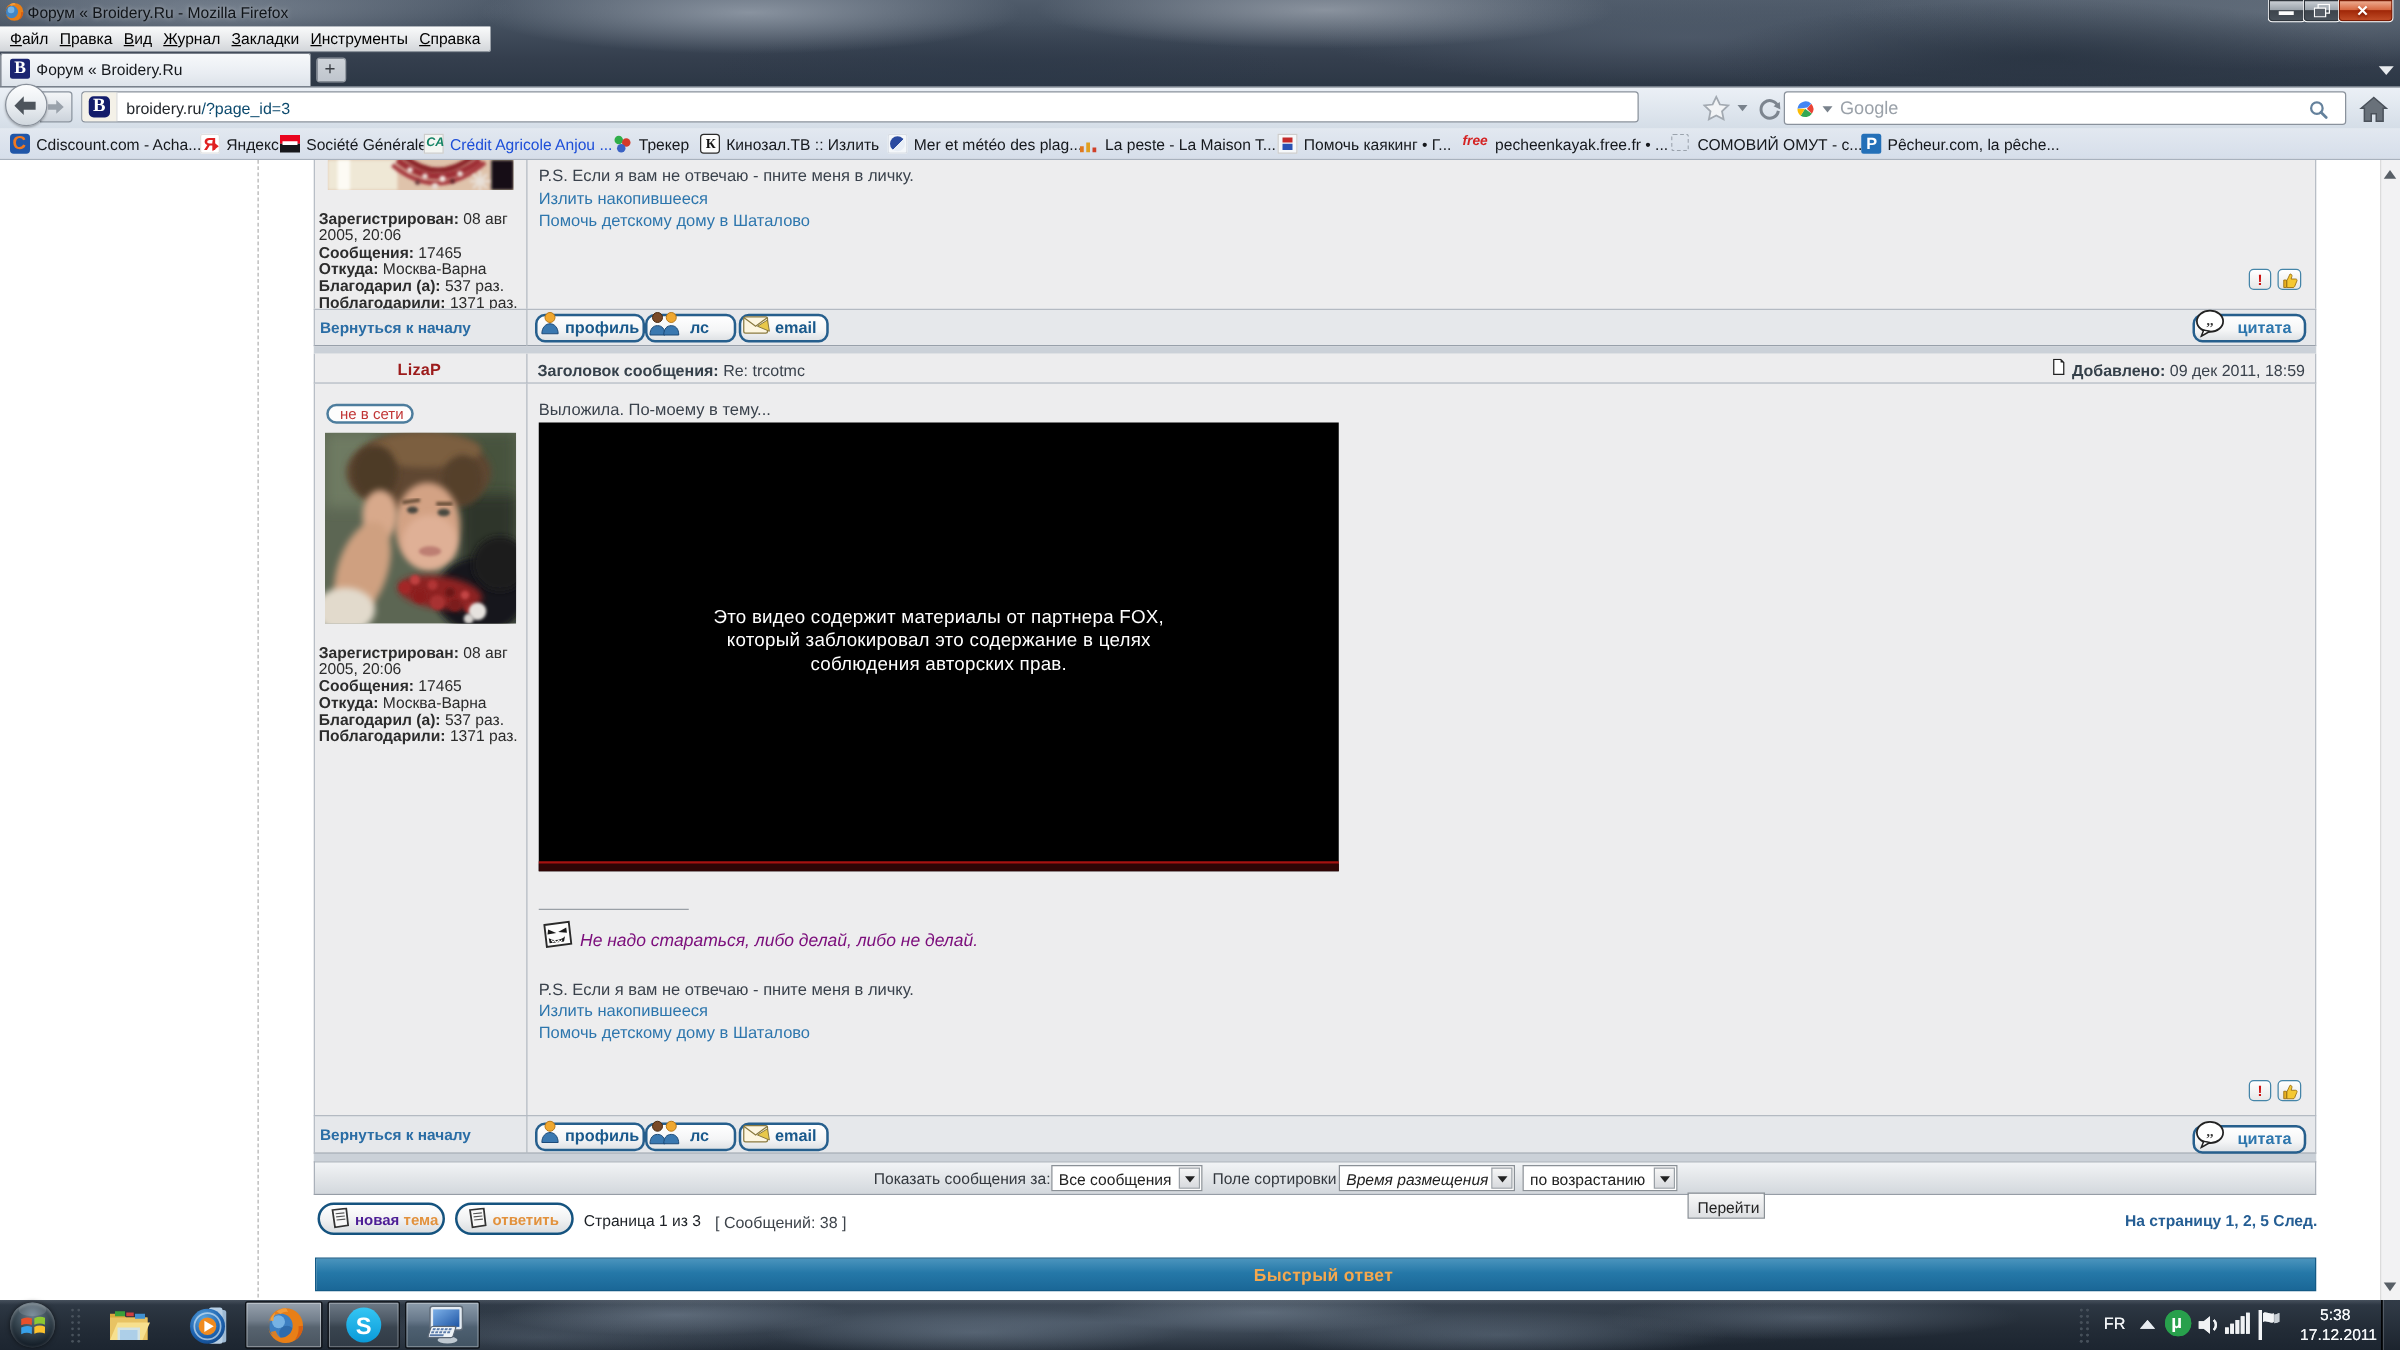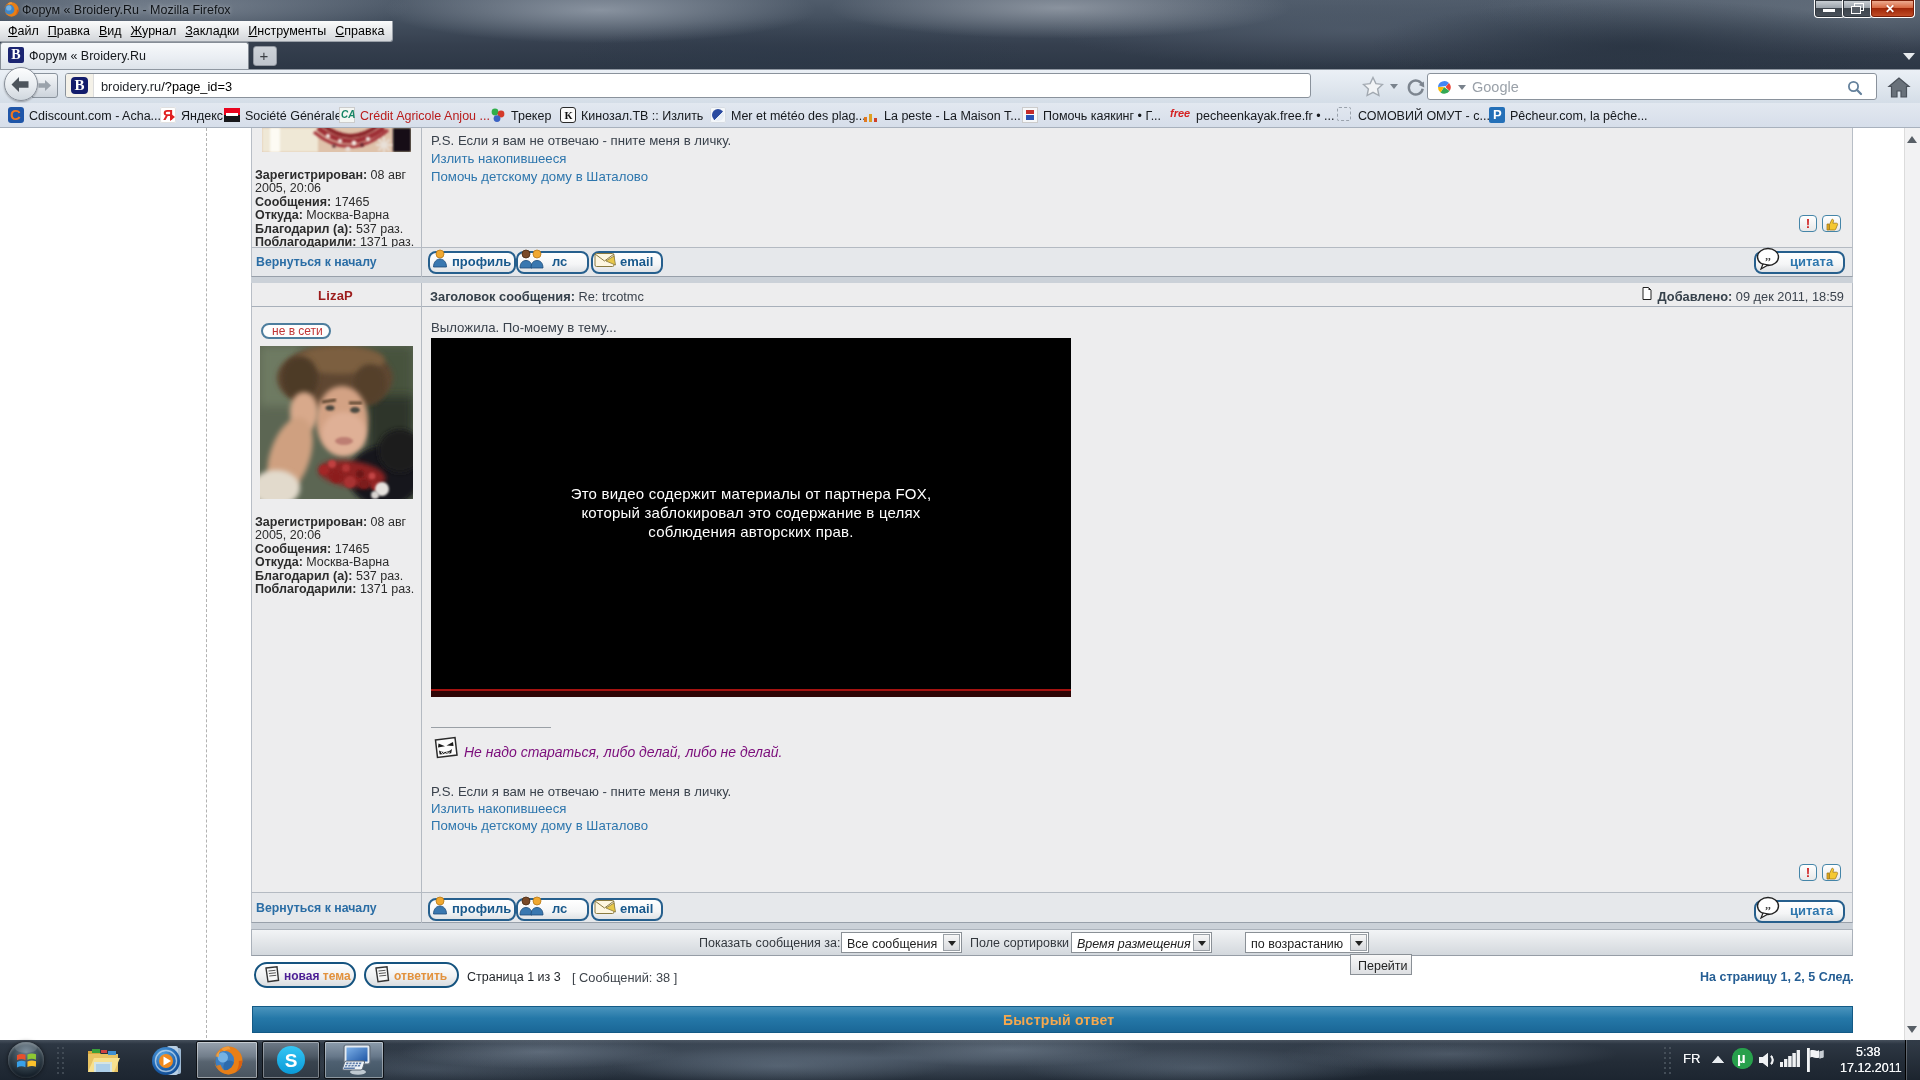--- a/index.html
+++ b/index.html
@@ -59,21 +59,21 @@
 <div class="abs" style="left:253px;top:46px;width:24px;height:20px;background:linear-gradient(#ced3d9,#bfc5cd);border-radius:3px;border:1px solid #949aa3;box-sizing:border-box;"></div>
 <div class="abs" style="left:259.5px;top:47px;font-size:15px;color:#3a3e44;">+</div>
 <div class="abs" style="left:1903px;top:53px;width:0;height:0;border-left:6px solid transparent;border-right:6px solid transparent;border-top:7px solid #e8ebee;"></div>
 
 <div class="abs" style="left:0;top:69px;width:1920px;height:34px;background:linear-gradient(#ebf0f6,#dfe6ee 55%,#d4dde7);border-top:1px solid #8f97a1;box-sizing:border-box;"></div>
 
 <div class="abs" style="left:65px;top:73px;width:1246px;height:25px;background:#fff;border:1px solid #8a929c;border-radius:3px;box-sizing:border-box;"></div>
 <div class="abs" style="left:66px;top:74px;width:27px;height:23px;background:#f4f1e8;border-radius:2px 0 0 2px;"></div>
 <div class="abs" style="left:71px;top:77px;width:17px;height:17px;background:#131c6b;color:#fff;font-family:'Liberation Serif',serif;font-weight:bold;font-size:15px;text-align:center;line-height:17px;border-radius:4px;">B</div>
 <div class="abs" style="left:93px;top:74px;width:1px;height:23px;background:#dcdcdc;"></div>
-<div class="abs nw" style="left:101px;top:78.5px;font-size:12.8px;color:#24282d;">broidery.ru<span style="color:#000000">/?page_id=3</span></div>
+<div class="abs nw" style="left:101px;top:78.5px;font-size:12.8px;color:#24282d;">broidery.ru<span style="color:#0c4a6e">/?page_id=3</span></div>
 
 <div class="abs" style="left:32px;top:73px;width:26px;height:25px;background:linear-gradient(#f4f6f8,#dde2e8 60%,#ccd3db);border:1px solid #8a939d;border-radius:0 3px 3px 0;box-sizing:border-box;"></div>
 <svg class="abs" style="left:37px;top:79px" width="15" height="13" viewBox="0 0 15 13">
     <path d="M8 1l6 5.5L8 12V8.7H1.5V4.3H8z" fill="#9aa2ab"></path>
   </svg>
 <div class="abs" style="left:4px;top:67px;width:34px;height:34px;border-radius:50%;background:linear-gradient(#fcfdfe,#e8ecf0 55%,#d0d7de);border:1px solid #888f99;box-shadow:0 1px 2px rgba(0,0,0,.3);box-sizing:border-box;"></div>
 <svg class="abs" style="left:10px;top:76px" width="20" height="17" viewBox="0 0 20 17">
     <path d="M9 1L1.5 8.5 9 16v-4.3h9.5V5.3H9z" fill="#4d545c"></path>
   </svg>
 
@@ -125,21 +125,21 @@
 <div class="abs nw" style="left:181px;top:109px;font-size:12.5px;color:#15181c;">Яндекс</div>
 <div class="abs" style="left:224px;top:107px;width:16px;height:16px;">
     <div class="abs" style="left:0;top:1px;width:16px;height:7px;background:#e9041e;"></div>
     <div class="abs" style="left:0;top:8px;width:16px;height:7px;background:#17171b;"></div>
     <div class="abs" style="left:2px;top:6px;width:12px;height:3px;background:#fff;"></div>
   </div>
 <div class="abs nw" style="left:245px;top:109px;font-size:12.5px;color:#15181c;">Société Générale</div>
 <div class="abs" style="left:339px;top:107px;width:16px;height:16px;background:#f4f6f3;border:1px solid #ccc;box-sizing:border-box;">
     <div class="abs" style="left:1px;top:1px;font-size:10px;font-weight:bold;color:#148465;font-style:italic;">CA</div>
   </div>
-<div class="abs nw" style="left:360px;top:109px;font-size:12.5px;color:#b91c1c;">Crédit Agricole Anjou ...</div>
+<div class="abs nw" style="left:360px;top:109px;font-size:12.5px;color:#1d4ed8;">Crédit Agricole Anjou ...</div>
 <div class="abs" style="left:490px;top:107px;width:16px;height:16px;">
     <svg width="16" height="16">
       <circle cx="5" cy="5" r="3.4" fill="#2fae4a"></circle>
       <circle cx="11" cy="7" r="3.4" fill="#d43a2a"></circle>
       <circle cx="7" cy="11.6" r="3.4" fill="#3a62c4"></circle>
     </svg>
   </div>
 <div class="abs nw" style="left:511px;top:109px;font-size:12.5px;color:#15181c;">Трекер</div>
 <div class="abs" style="left:560px;top:107px;width:16px;height:16px;background:#fbfbfb;border:1.5px solid #2a2a2a;border-radius:3px;box-sizing:border-box;">
     <div class="abs" style="left:3.5px;top:0.5px;font-size:11px;font-weight:bold;color:#111;font-family:'Liberation Serif',serif;">К</div>
@@ -396,21 +396,21 @@
       <div class="abs" style="left:3.5px;top:6px;width:0;height:0;border-left:4px solid transparent;border-right:4px solid transparent;border-top:5px solid #222;"></div>
     </div>
   </div>
 <div class="abs nw" style="left:970px;top:936px;font-size:12.5px;color:#33383e;">Поле сортировки</div>
 <div class="abs" style="left:1071px;top:932px;width:141px;height:21px;background:#fff;border:1px solid #8a9096;box-sizing:border-box;font-style:italic;">
     <div class="abs nw" style="left:5px;top:4px;font-size:12.5px;color:#222;">Время размещения</div>
     <div class="abs" style="right:1px;top:1px;width:17px;height:17px;background:linear-gradient(#f6f6f6,#d8dade);border:1px solid #9aa0a6;box-sizing:border-box;">
       <div class="abs" style="left:3.5px;top:6px;width:0;height:0;border-left:4px solid transparent;border-right:4px solid transparent;border-top:5px solid #222;"></div>
     </div>
   </div>
-<div class="abs" style="left:1218px;top:932px;width:124px;height:21px;background:#fff;border:1px solid #8a9096;box-sizing:border-box;margin-left:27px;">
+<div class="abs" style="left:1218px;top:932px;width:124px;height:21px;background:#fff;border:1px solid #8a9096;box-sizing:border-box;">
     <div class="abs nw" style="left:5px;top:4px;font-size:12.5px;color:#222;">по возрастанию</div>
     <div class="abs" style="right:1px;top:1px;width:17px;height:17px;background:linear-gradient(#f6f6f6,#d8dade);border:1px solid #9aa0a6;box-sizing:border-box;">
       <div class="abs" style="left:3.5px;top:6px;width:0;height:0;border-left:4px solid transparent;border-right:4px solid transparent;border-top:5px solid #222;"></div>
     </div>
   </div>
 <div class="abs" style="left:1350px;top:932px;width:62px;height:21px;background:linear-gradient(#f8f8f8,#dddfe2);border:1px solid #8a9096;box-sizing:border-box;margin-top:22px;">
     <div class="abs nw" style="left:7px;top:4px;font-size:12.5px;color:#222;">Перейти</div>
   </div>
 
 <div class="abs" style="left:254px;top:962px;width:102px;height:26px;border:2px solid #15537f;border-radius:13px;background:linear-gradient(#ffffff,#f0f1f2 55%,#dadde0);box-sizing:border-box;"></div>

